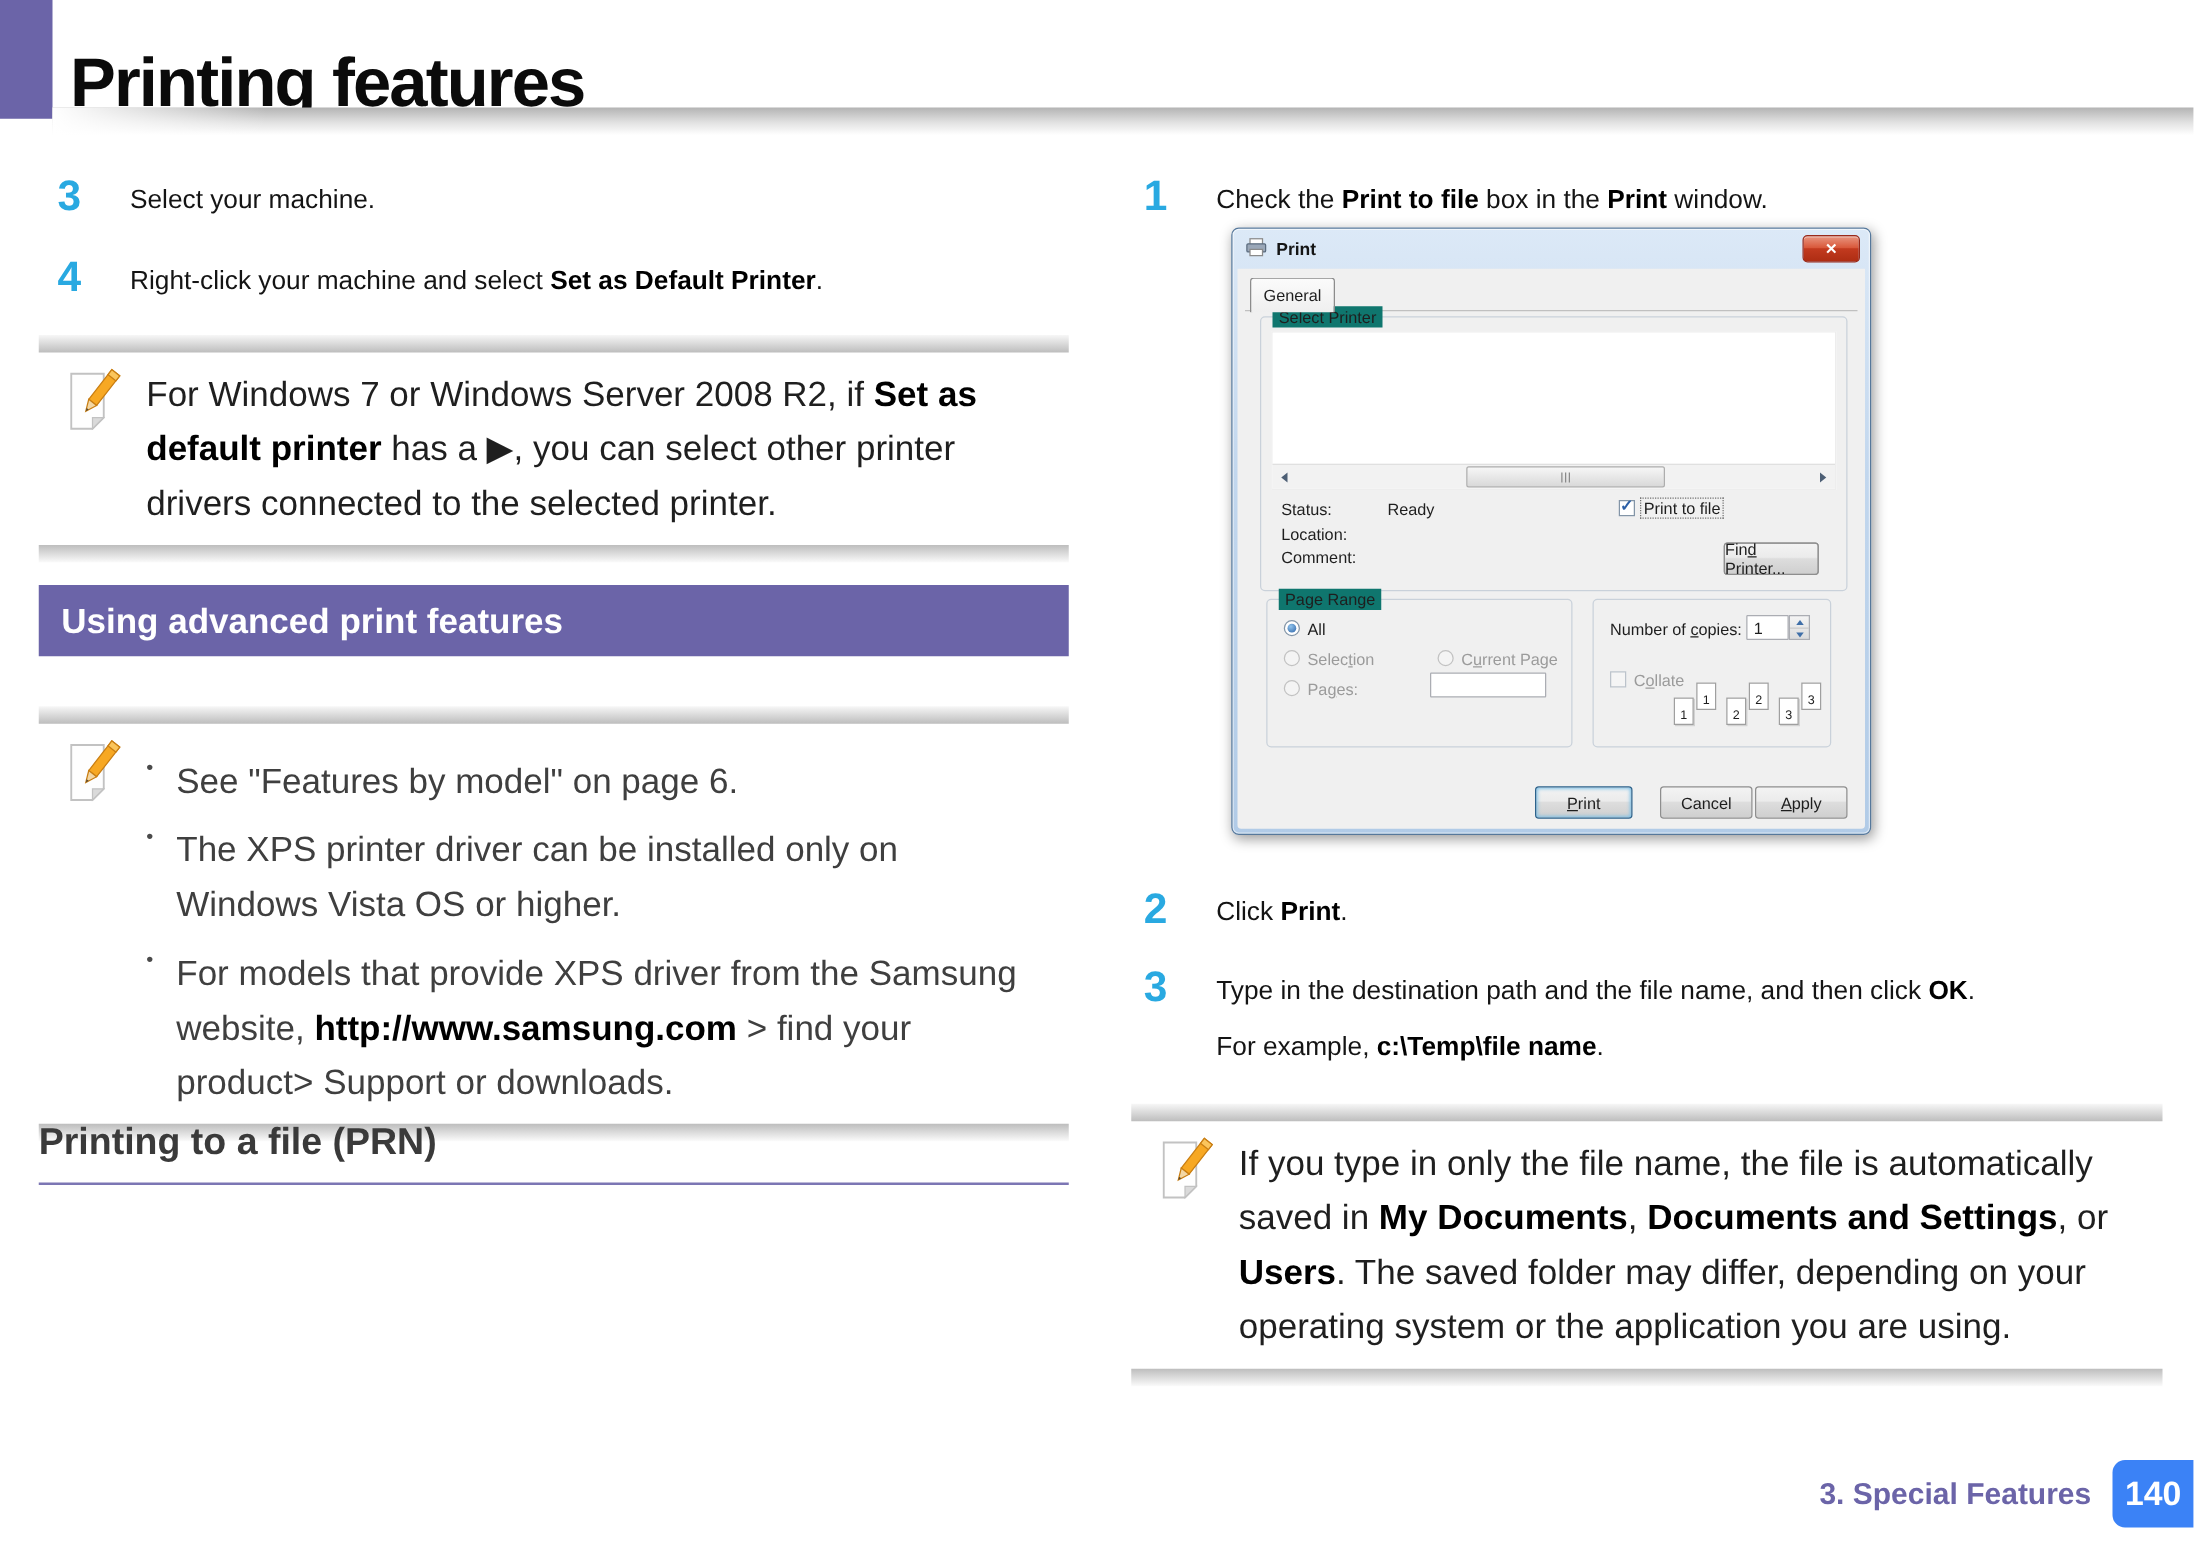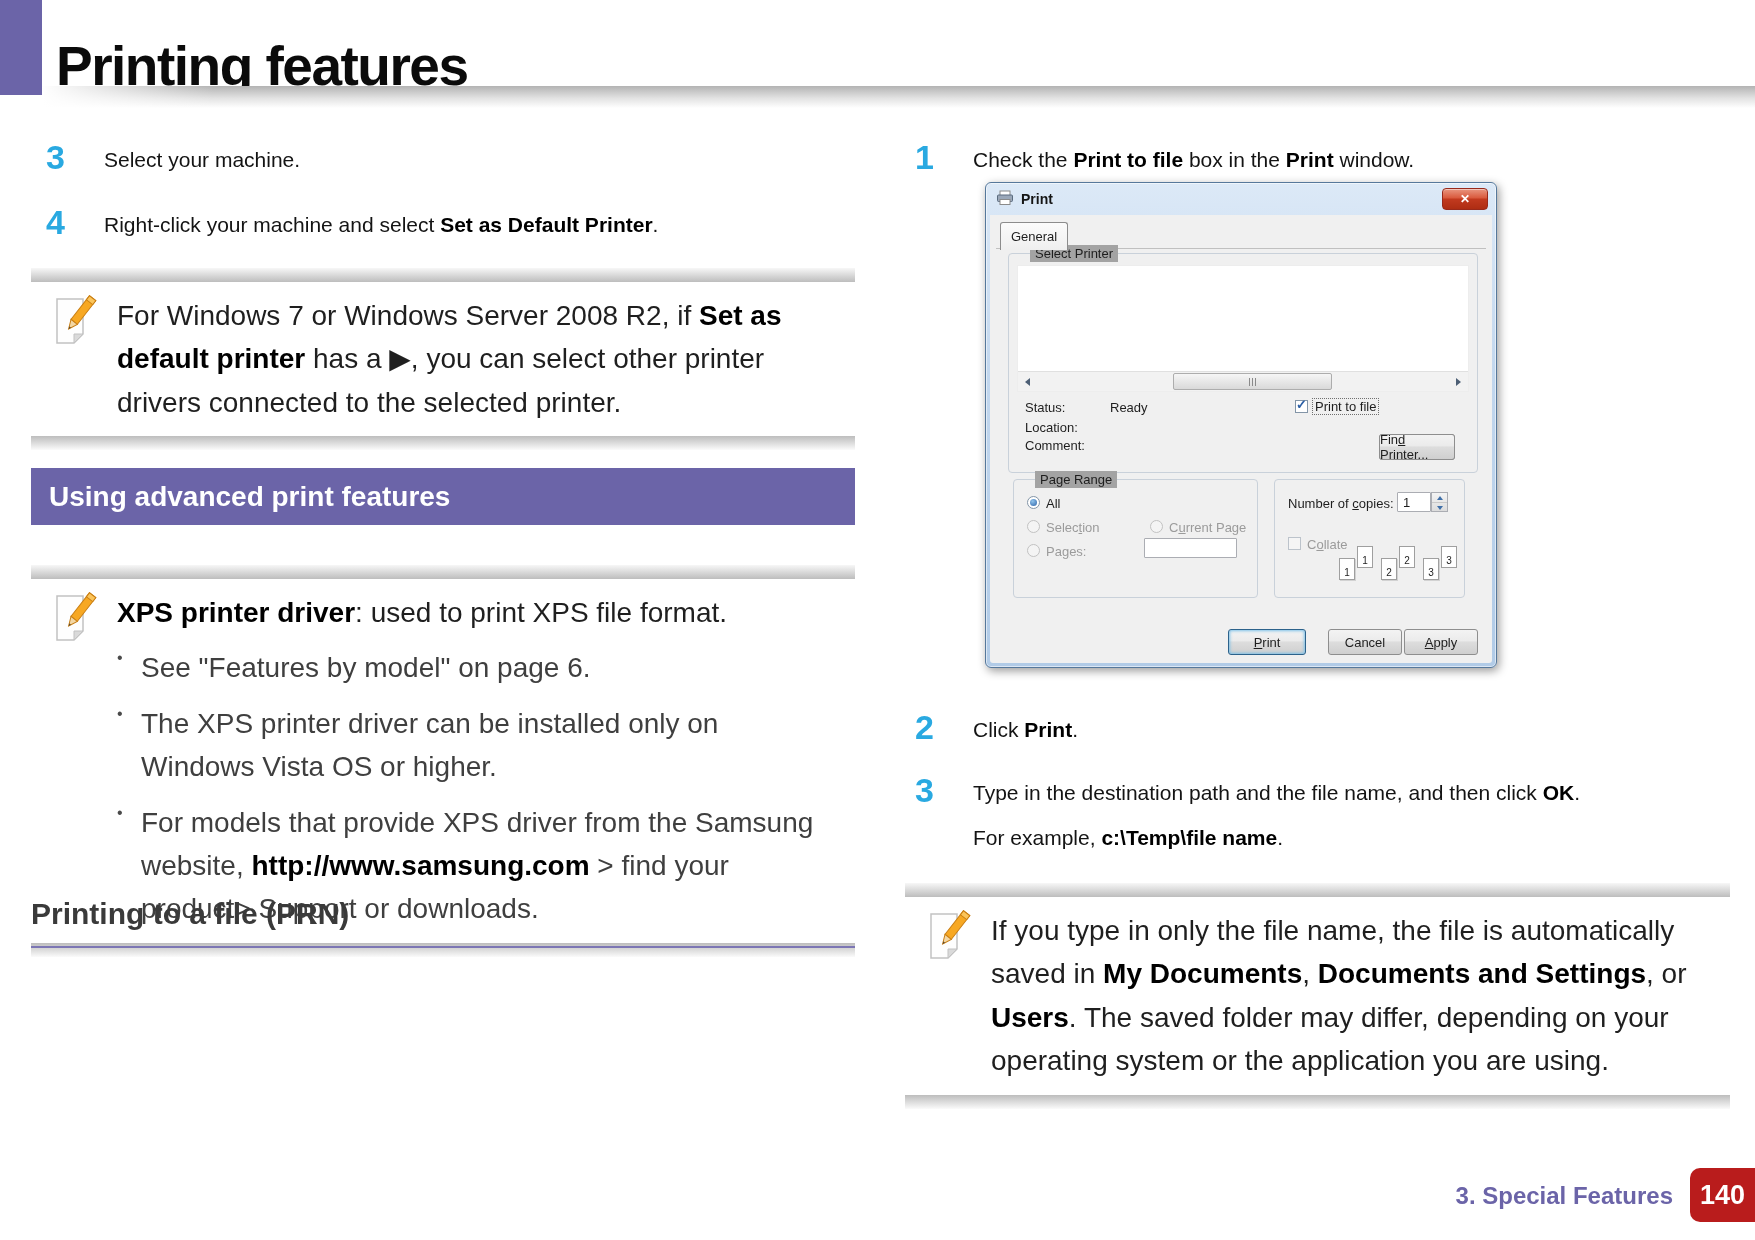--- a/index.html
+++ b/index.html
@@ -36,21 +36,21 @@
   .section-bar{position:absolute;left:31px;top:468px;width:824px;height:57px;background:#6B64A8;
                color:#fff;font-size:28px;font-weight:bold;display:flex;align-items:center;
                padding-left:18px;box-sizing:border-box;}
   .h2{position:absolute;left:31px;top:897px;font-size:30px;font-weight:bold;color:#3A3A3A;}
   .h2-rule{position:absolute;left:31px;top:946px;width:824px;height:2px;background:#7C76B4;}
   .para{position:absolute;left:31px;top:974px;font-size:21px;color:#141414;}
 
   
   .footer-label{position:absolute;left:1380px;top:1182px;width:293px;text-align:right;
                 font-size:24px;font-weight:bold;color:#6B64A8;}
-  .page-badge{position:absolute;left:1690px;top:1168px;width:65px;height:54px;background:#b91c1c;
+  .page-badge{position:absolute;left:1690px;top:1168px;width:65px;height:54px;background:#3b82f6;
               border-radius:10px 0 0 10px;color:#fff;font-size:27px;font-weight:bold;
               display:flex;align-items:center;justify-content:center;}
 
   
   .dlg{position:absolute;left:985px;top:182px;width:512px;height:486px;border-radius:6px;
        background:linear-gradient(to bottom,#DCE9F7 0%,#C2D7EE 40%,#B1CBE7 100%);
        border:1px solid #56789B;box-sizing:border-box;
        box-shadow:2px 3px 10px rgba(0,0,0,0.40), inset 0 0 0 1px rgba(255,255,255,0.55);
        font-size:13px;color:#1e1e1e;}
   .dlg-titlebar{position:absolute;left:0;top:0;right:0;height:32px;display:flex;
@@ -62,21 +62,21 @@
              background:linear-gradient(to bottom,#E99680 0%,#D9593C 45%,#C23A1F 50%,#AE2D13 100%);
              box-shadow:inset 0 1px 0 rgba(255,255,255,0.45);}
   .dlg-client{position:absolute;left:4px;right:4px;top:32px;bottom:4px;background:#F0F0F0;
               border-radius:0 0 3px 3px;}
   .tab{position:absolute;left:10px;top:7px;width:66px;height:27px;background:#F2F2F2;
        border:1px solid #8C8C8C;border-bottom:none;border-radius:3px 3px 0 0;z-index:2;
        display:flex;align-items:center;justify-content:center;
        background:linear-gradient(to bottom,#FBFBFB,#EFEFEF);}
   .tabpage{position:absolute;left:6px;right:6px;top:33px;bottom:8px;border-top:1px solid #C0C0C0;}
   .grp{position:absolute;border:1px solid #C9D1DA;border-radius:4px;}
-  .grp-label{position:absolute;top:-9px;left:21px;background:#a3a3a3;padding:0 5px;line-height:17px;}
+  .grp-label{position:absolute;top:-9px;left:9px;background:#0f766e;padding:0 5px;line-height:17px;}
   .grp-select{left:18px;top:38px;width:468px;height:218px;}
   .printer-list{position:absolute;left:8px;top:11px;width:452px;height:127px;background:#fff;
                 border:1px solid #EDEDED;box-sizing:border-box;}
   .hsb{position:absolute;left:0;right:0;bottom:0;height:19px;background:#F2F2F2;
        border-top:1px solid #E0E0E0;display:flex;}
   .hsb-btn{width:19px;display:flex;align-items:center;justify-content:center;}
   .tri-l{width:0;height:0;border-top:4px solid transparent;border-bottom:4px solid transparent;
          border-right:5px solid #4D5F75;}
   .tri-r{width:0;height:0;border-top:4px solid transparent;border-bottom:4px solid transparent;
          border-left:5px solid #4D5F75;}
@@ -178,21 +178,20 @@
           <path d="M30 36 L21 45 V36 Z" fill="#DADADA" stroke="#C2C2C2" stroke-width="1"></path>
           <g transform="rotate(38 22 22)">
             <rect x="18.5" y="-6" width="8" height="30" fill="#F7A823" stroke="#C97E12"></rect>
             <rect x="18.5" y="-6" width="8" height="5" fill="#FBC55C" stroke="#C97E12"></rect>
             <path d="M18.5 24 L22.5 33 L26.5 24 Z" fill="#F3D7A4" stroke="#C97E12"></path>
             <path d="M21.4 30.5 L22.5 33 L23.6 30.5 Z" fill="#5A4A32"></path>
           </g>
         </svg>
       </div>
       <div style="max-width:700px;">
-        <div class="note-text" style="color:#1f1f1f;"><span class="b">XPS printer driver</span><span>: used to print XPS file format.</span></div>
         <div class="bullets">
           <div class="bullet">
             <span class="bullet-dot">•</span>
             <span class="note-text" style="color:#3f3f3f;"><span>See "Features by model" on page 6.</span></span>
           </div>
           <div class="bullet">
             <span class="bullet-dot">•</span>
             <span class="note-text" style="color:#3f3f3f;"><span>The XPS printer driver can be installed only on Windows Vista OS or higher.</span></span>
           </div>
           <div class="bullet">

